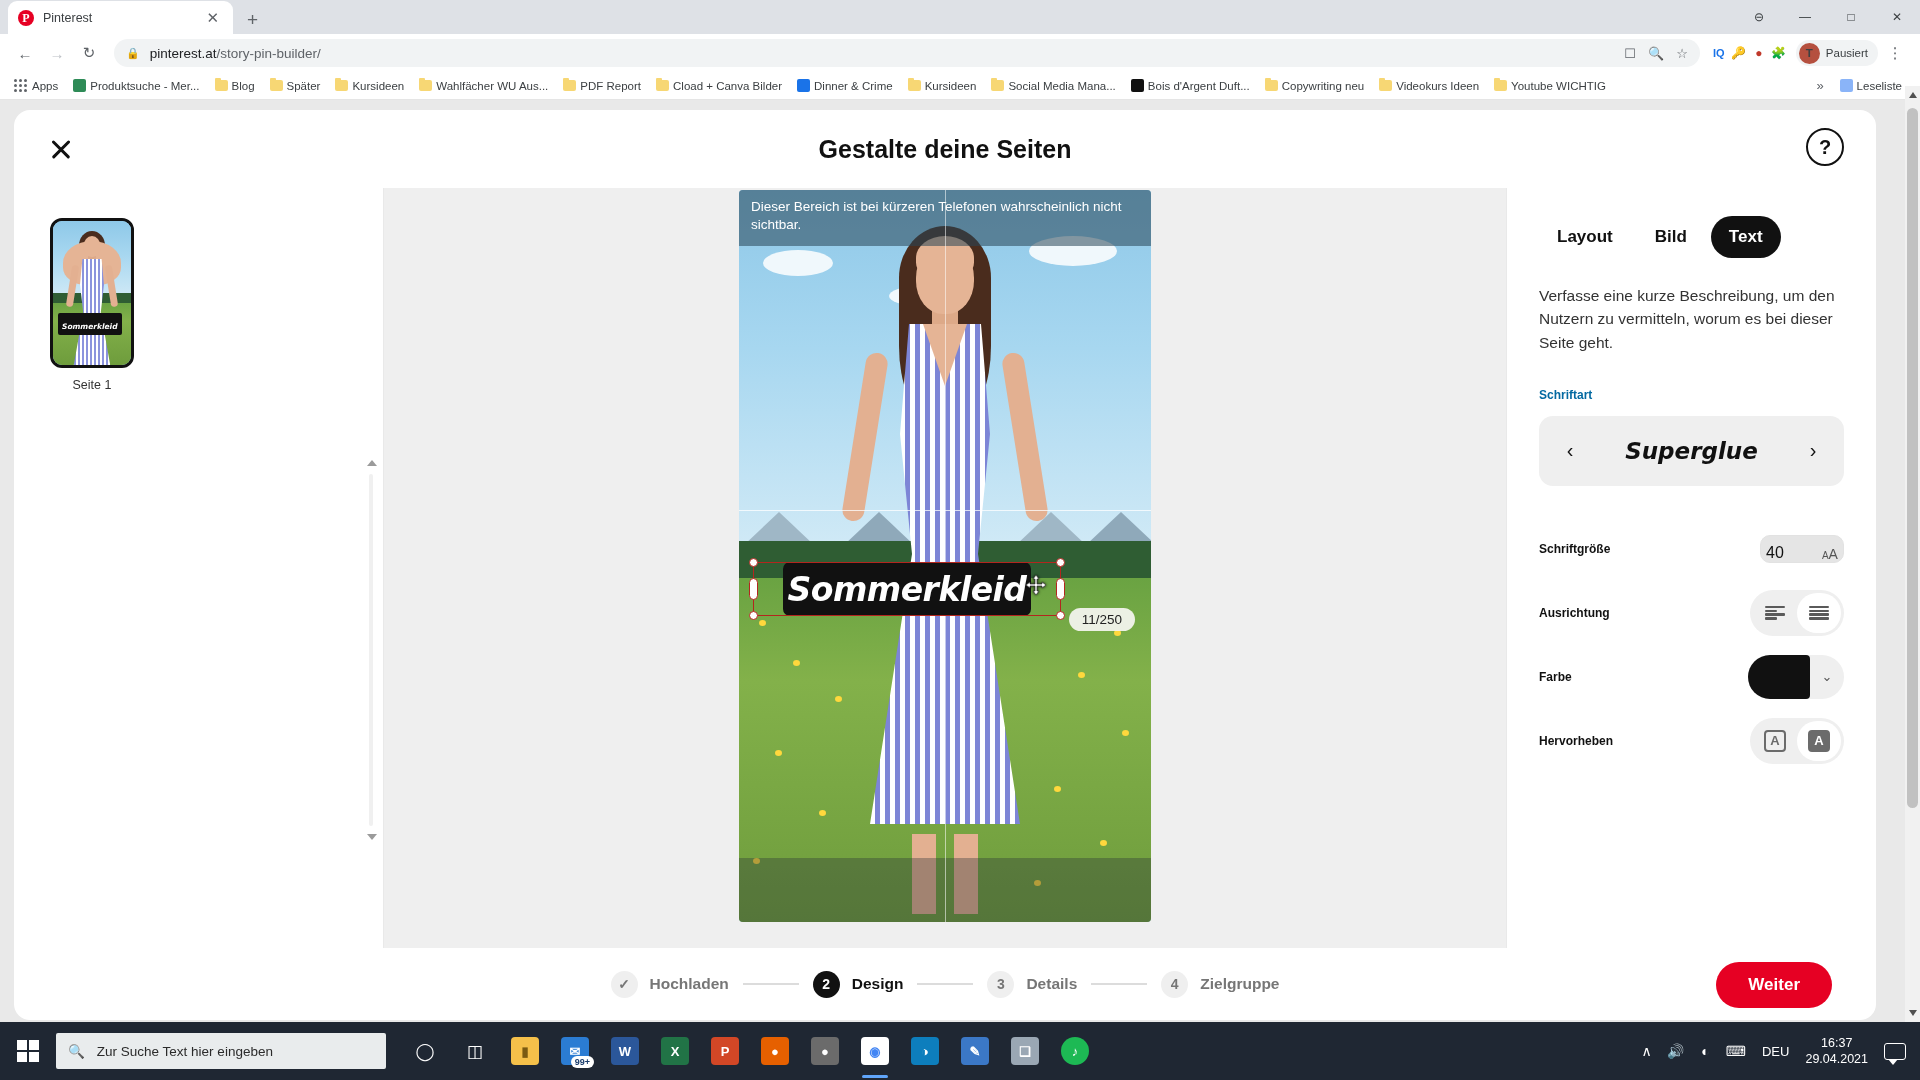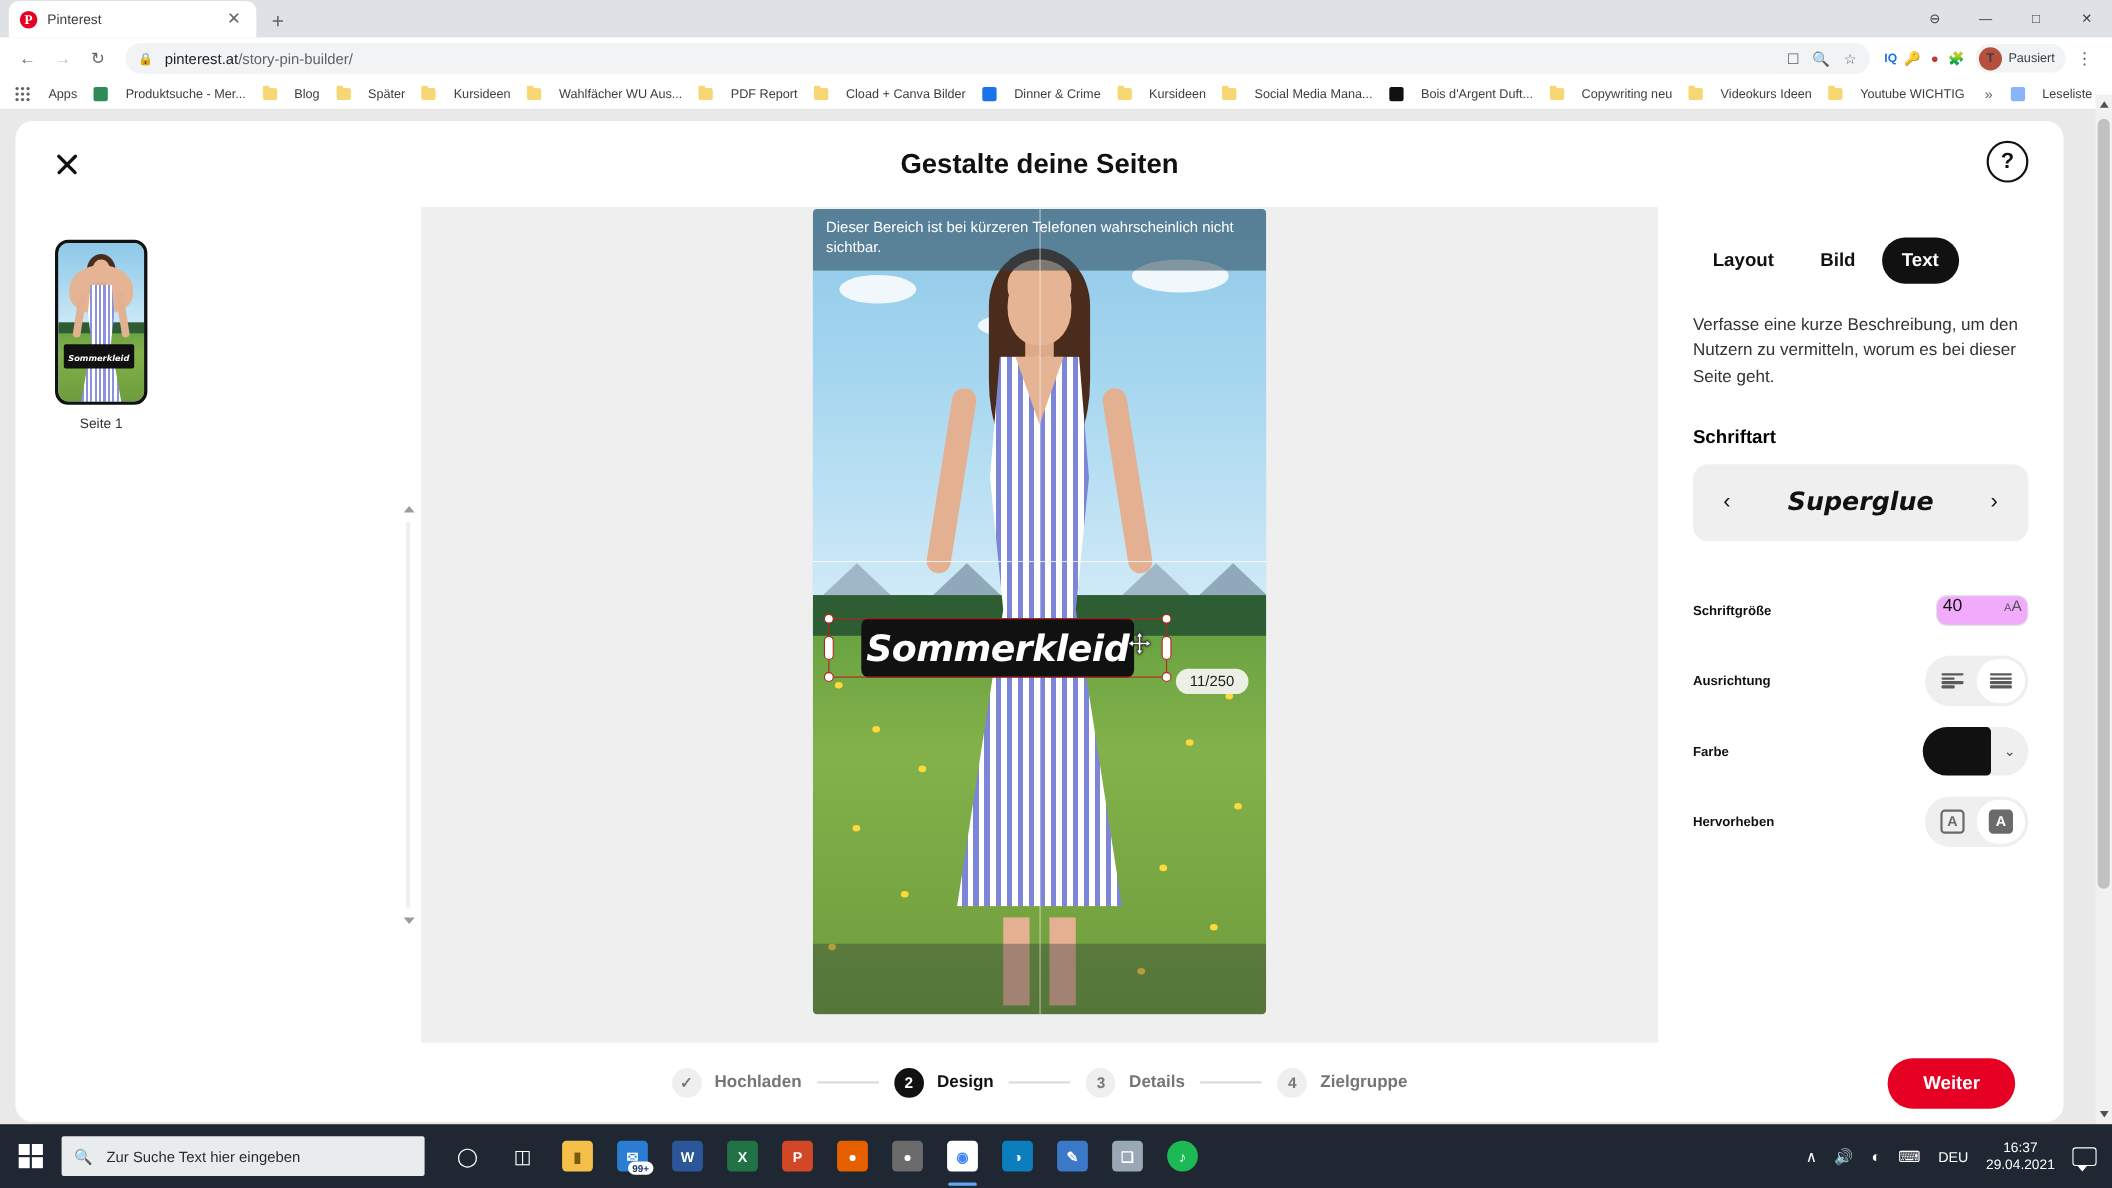--- a/index.html
+++ b/index.html
@@ -53,21 +53,21 @@
     height: 26px; background: #f1f3f4; border-radius: 13px; display: flex;
     align-items: center; gap: 6px; padding: 0 10px 0 3px; margin-left: 6px;
   }
   .avatar { width: 21px; height: 21px; border-radius: 50%; background: #b5503f; color: #fff;
             font-size: 11px; display: flex; align-items: center; justify-content: center; font-weight: bold; }
   .profile-pill span { font-size: 11.5px; color: #3c4043; }
   .ext-icon { width: 18px; height: 18px; display: flex; align-items: center; justify-content: center; font-size: 12px; }
 
   .bookmarks { height: 28px; background: #ffffff; display: flex; align-items: center;
                padding: 0 8px; gap: 3px; border-bottom: 1px solid #e5e5e5; position: relative; }
-  .bm { display: flex; align-items: center; gap: 16px; padding: 3px 6px; border-radius: 4px; white-space: nowrap; justify-content: flex-end; }
+  .bm { display: flex; align-items: center; gap: 4px; padding: 3px 6px; border-radius: 4px; white-space: nowrap; justify-content: flex-end; }
   .bm-label { font-size: 11.5px; color: #3c4043; }
   .bm-folder { width: 13px; height: 11px; background: #f7d774; border-radius: 1px 2px 2px 2px; position: relative; flex: 0 0 auto; }
   .bm-folder::before { content:""; position:absolute; top:-2px; left:0; width:6px; height:3px; background:#f7d774; border-radius:1px 1px 0 0; }
   .bm-sq { width: 13px; height: 13px; border-radius: 2px; flex: 0 0 auto; }
   .apps-grid { width: 14px; height: 14px; display: grid; grid-template-columns: repeat(3,3px);
                grid-template-rows: repeat(3,3px); gap: 2px; flex: 0 0 auto; }
   .apps-grid i { display:block; width:3px; height:3px; border-radius:50%; background:#5f6368; }
   .bm-right { margin-left: auto; display: flex; align-items: center; gap: 10px; padding-right: 4px; }
   .chev { font-size: 13px; color: #5f6368; }
 
@@ -201,33 +201,33 @@
   }
   .move-cursor { position:absolute; left:286px; top:384px; width:22px; height:22px; z-index:34; color:#fff; }
   .move-cursor svg { filter: drop-shadow(0 0 1.5px rgba(0,0,0,.9)); }
 
   
   .opts-panel { width: 370px; border-left: 1px solid #e9e9e9; padding: 28px 32px 0 32px; position: relative; }
   .opts-tabs { display: flex; align-items: flex-start; gap: 6px; margin-bottom: 26px; }
   .opt-tab { font-size: 17px; font-weight: bold; color: #111; padding: 11px 18px; border-radius: 22px; }
   .opt-tab.active { background: #111; color: #fff; }
   .opts-desc { font-size: 15.5px; color: #333; line-height: 1.5; margin-bottom: 34px; }
-  .opts-label { font-size: 17px; font-weight: bold; color: #000000; margin-bottom: 14px; }
+  .opts-label { font-size: 12px; font-weight: bold; color: #0369a1; margin-bottom: 14px; }
   .font-picker {
     height: 70px; background: #efefef; border-radius: 14px; display: flex; align-items: center;
     padding: 0 20px; margin-bottom: 36px;
   }
   .font-name { flex: 1 1 auto; text-align: center; font-size: 23px; font-weight: bold; font-style: italic;
                color: #111; font-family: "DejaVu Sans", sans-serif; }
   .fp-arrow { font-size: 20px; color: #111; width: 22px; text-align: center; }
   .opt-row { display: flex; align-items: center; min-height: 54px; margin-bottom: 10px; }
   .opt-row .lbl { font-size: 12px; font-weight: bold; color: #111; }
   .opt-row .ctl { margin-left: auto; }
-  .size-box { width: 84px; height: 28px; background: #f0abfc; border: 1px solid #e2e2e2; border-radius: 10px;
-              display: flex; align-items: flex-start; justify-content: center; gap: 10px; }
+  .size-box { width: 84px; height: 28px; background: #e5e5e5; border: 1px solid #e2e2e2; border-radius: 10px;
+              display: flex; align-items: flex-end; justify-content: center; gap: 10px; }
   .size-val { font-size: 16px; color: #111; }
   .size-aa { font-size: 14px; color: #555; margin-left: 28px; }
   .size-aa small { font-size: 10px; }
   .seg { height: 46px; background: #efefef; border-radius: 23px; display: flex; align-items: center; padding: 3px; }
   .seg-item { width: 44px; height: 40px; border-radius: 20px; display: flex; align-items: center; justify-content: center; }
   .seg-item.on { background: #fff; }
   .align-ico { width: 20px; height: 14px; display: flex; flex-direction: column; justify-content: space-between; }
   .align-ico i { display: block; height: 2.4px; background: #5a5a5a; border-radius: 1px; }
   .align-left i:nth-child(1){width:100%;} .align-left i:nth-child(2){width:62%;} .align-left i:nth-child(3){width:100%;} .align-left i:nth-child(4){width:62%;}
   .align-center i { width:100%; } .align-center i:nth-child(2){width:100%;}

